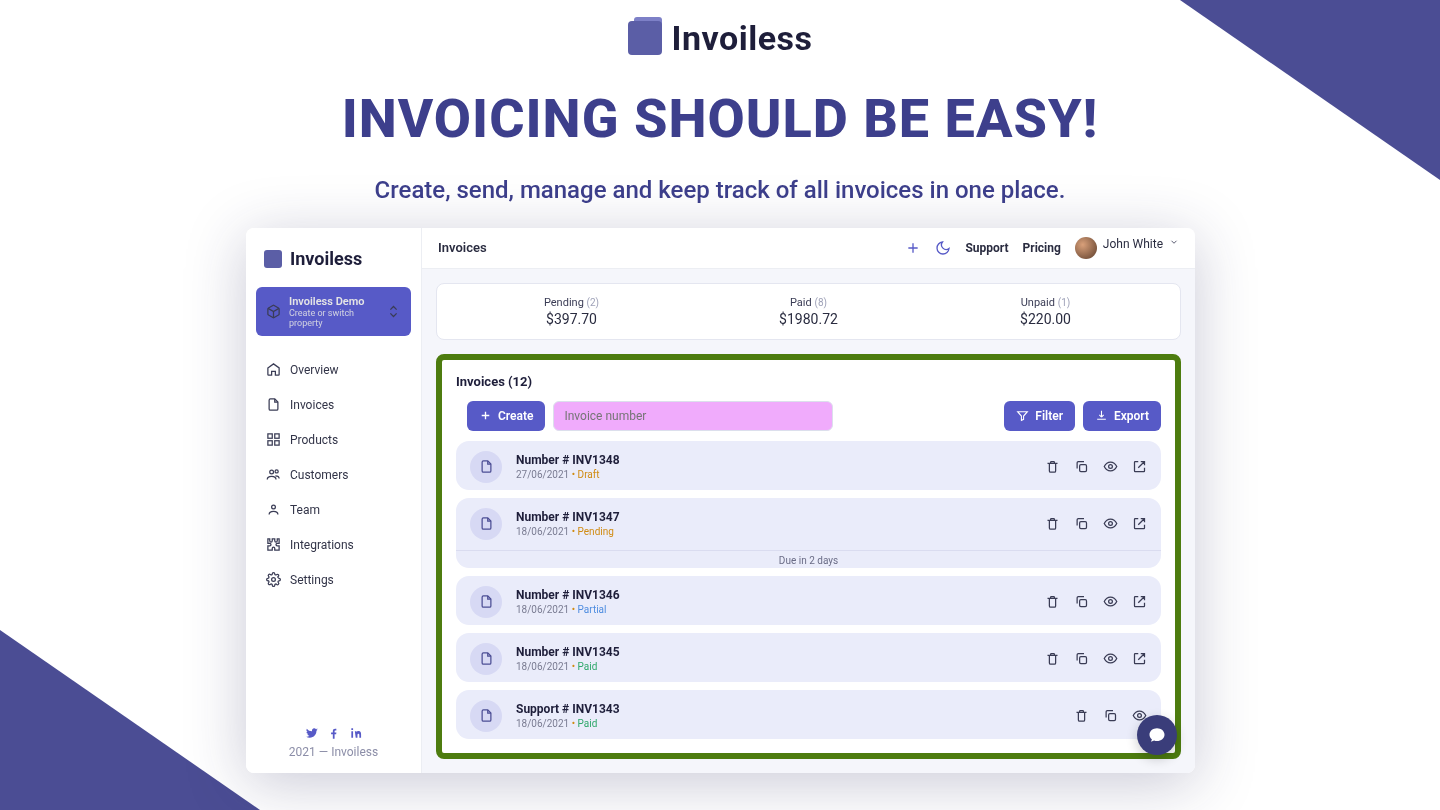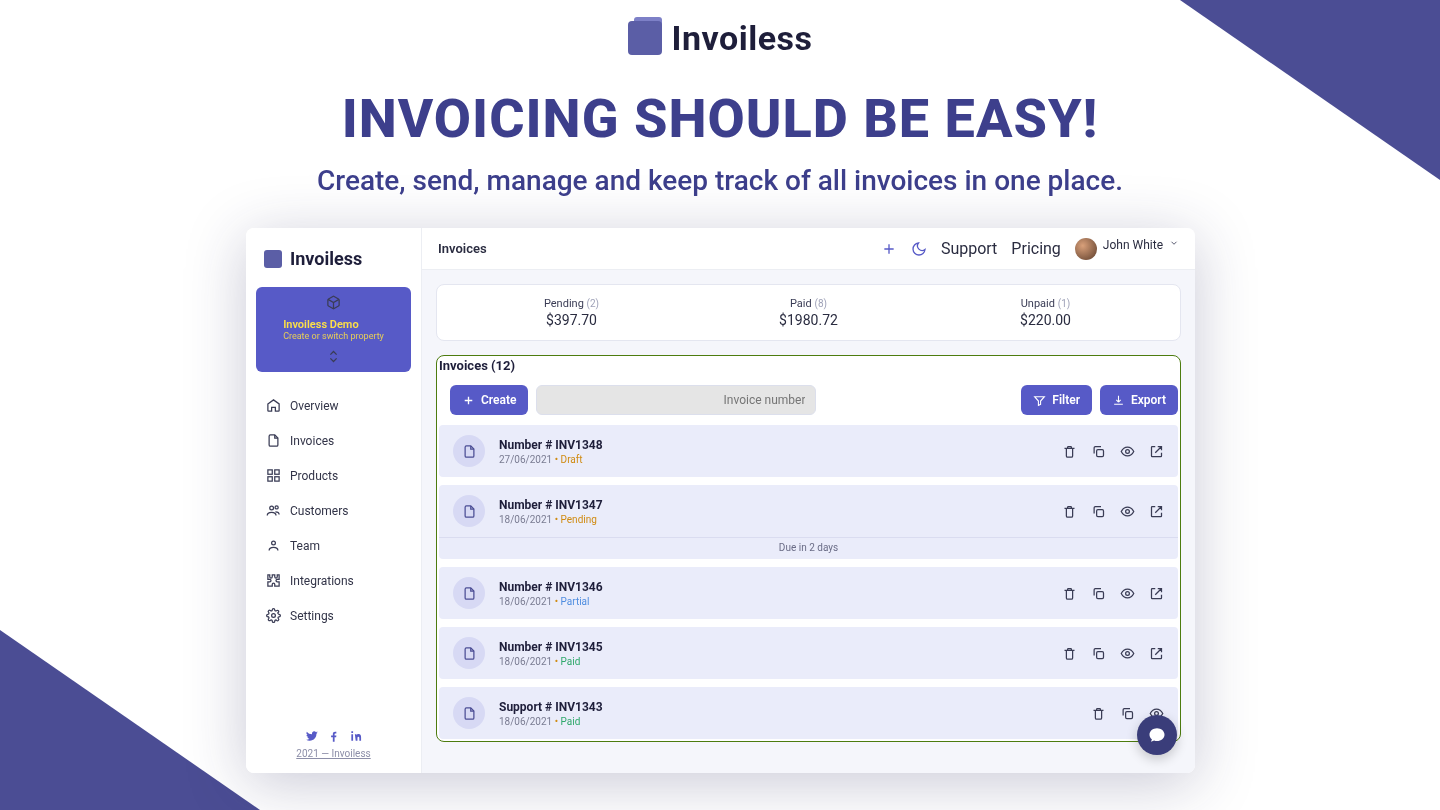--- a/index.html
+++ b/index.html
@@ -6,62 +6,62 @@
   body { width:1440px; height:810px; background:#fff; position:relative; overflow:hidden; }
   .triangle-tr { position:absolute; top:0; right:0; width:0; height:0; border-left:260px solid transparent; border-top:180px solid #4b4d94; }
   .triangle-bl { position:absolute; bottom:0; left:0; width:0; height:0; border-right:260px solid transparent; border-bottom:180px solid #4b4d94; }
   .hero { position:absolute; top:18px; left:0; right:0; text-align:center; }
   .hero-logo { display:inline-flex; align-items:center; gap:10px; }
   .hero-logo-icon { width:34px; height:34px; position:relative; }
   .hero-logo-icon::before{content:'';position:absolute;inset:0;background:#5b5ea6;border-radius:4px;}
   .hero-logo-icon::after{content:'';position:absolute;left:6px;top:-4px;width:28px;height:30px;background:#7d80c7;border-radius:3px;z-index:-1;}
   .hero-logo-text { font-size:34px; font-weight:700; color:#1e1e3a; letter-spacing:.5px; }
   .hero-title { margin-top:28px; font-size:54px; font-weight:800; color:#3d3f8c; letter-spacing:1px; }
-  .hero-sub { margin-top:14px; font-size:28px; color:#3d3f8c; font-weight:500; }
+  .hero-sub { margin-top:26px; font-size:24px; color:#3d3f8c; font-weight:500; }
   .app-window { position:absolute; top:228px; left:246px; width:949px; height:545px; background:#fff; border-radius:8px; box-shadow:0 10px 60px rgba(40,40,90,.25); overflow:hidden; display:flex; }
   .sidebar { width:176px; background:#fff; border-right:1px solid #eceef3; display:flex; flex-direction:column; padding:0 10px 14px; }
   .sidebar-logo { display:flex; align-items:center; gap:8px; padding:20px 8px 18px; }
   .sidebar-logo-icon{width:18px;height:18px;background:#5b5ea6;border-radius:3px;position:relative;}
   .sidebar-logo-text{font-size:18px;font-weight:700;color:#1e1e3a;}
-  .property-switch{background:#575ac7;color:#fde047;border-radius:6px;padding:8px 10px;display:flex;align-items:center;gap:8px;cursor:pointer;flex-direction:column;}
+  .property-switch{background:#575ac7;color:#e5e5e5;border-radius:6px;padding:8px 10px;display:flex;align-items:center;gap:8px;cursor:pointer;}
   .property-switch .txt{flex:1;}
   .property-title{font-size:11px;font-weight:600;}
   .property-sub{font-size:9px;opacity:.85;}
   .nav{margin-top:18px;display:flex;flex-direction:column;gap:4px;}
   .nav-item{display:flex;align-items:center;gap:9px;padding:8px 10px;border-radius:6px;cursor:pointer;font-size:12px;color:#323448;}
   .icon{width:15px;height:15px;display:inline-flex;align-items:center;justify-content:center;color:#3a3c55;flex-shrink:0;}
   .icon svg{width:100%;height:100%;}
   .sidebar-footer{margin-top:auto;text-align:center;}
   .social-row{display:flex;justify-content:center;gap:8px;margin-bottom:6px;}
   .social-row .sicon{width:14px;height:14px;color:#575ac7;cursor:pointer;}
-  .copyright{font-size:10px;color:#8c8ea8;text-decoration:underline;}
+  .copyright{font-size:12px;color:#8c8ea8;}
   .main{flex:1;background:#f5f6fb;display:flex;flex-direction:column;overflow:hidden;}
   .topbar{height:42px;background:#fff;border-bottom:1px solid #eceef3;display:flex;align-items:center;padding:0 16px;gap:14px;}
   .topbar-title{font-size:13px;font-weight:600;color:#2a2c40;}
   .topbar-spacer{flex:1;}
-  .topbar-link{font-size:16px;color:#2a2c40;cursor:pointer;}
+  .topbar-link{font-size:12px;color:#2a2c40;cursor:pointer;font-weight:bold;}
   .topbar-iconbtn{width:16px;height:16px;color:#575ac7;cursor:pointer;}
   .user-chip{display:flex;align-items:flex-start;gap:6px;cursor:pointer;}
   .avatar{width:22px;height:22px;border-radius:50%;background:radial-gradient(circle at 35% 35%,#d9a07a,#5b3c2a);}
   .user-name{font-size:12px;color:#2a2c40;}
   .content{padding:14px;display:flex;flex-direction:column;gap:14px;overflow:hidden;}
   .stats-card{background:#fff;border:1px solid #e4e6f0;border-radius:8px;padding:12px 16px;display:flex;}
   .stat{flex:1;text-align:center;}
   .stat-label{font-size:11px;color:#3a3c55;}
   .stat-label .count{color:#9fa2b8;font-size:10px;}
   .stat-value{font-size:14px;font-weight:400;color:#2a2c40;margin-top:2px;}
-  .list-card{background:#fff;border:1px solid #4d7c0f;border-radius:8px;padding:2px;flex:1;overflow:hidden;display:flex;flex-direction:column;}
+  .list-card{background:#fff;border:6px solid #4d7c0f;border-radius:8px;padding:14px;flex:1;overflow:hidden;display:flex;flex-direction:column;}
   .list-title{font-size:13px;font-weight:700;color:#1e1e3a;margin-bottom:12px;}
   .toolbar{display:flex;gap:8px;margin-bottom:10px;margin-left:11px;}
   .btn{display:inline-flex;align-items:center;gap:6px;background:#575ac7;color:#fff;border:none;border-radius:6px;padding:7px 12px;font-size:12px;font-weight:600;cursor:pointer;}
   .btn .bicon{width:13px;height:13px;}
-  .searchbox{flex:0 0 280px;border:1px solid #dcdfec;border-radius:6px;padding:7px 10px;font-size:12px;color:#555;background:#e5e5e5;text-align:right;}
+  .searchbox{flex:0 0 280px;border:1px solid #dcdfec;border-radius:6px;padding:7px 10px;font-size:12px;color:#555;background:#f0abfc;}
   .toolbar-spacer{flex:1;}
   .rows{display:flex;flex-direction:column;gap:8px;overflow-y:auto;}
-  .row-wrap{background:#eaecfa;border-radius:4px;overflow:hidden;}
+  .row-wrap{background:#eaecfa;border-radius:13px;overflow:hidden;}
   .row{display:flex;align-items:center;padding:10px 14px;gap:14px;}
   .row-icon{width:32px;height:32px;border-radius:50%;background:#d7d9f4;display:flex;align-items:center;justify-content:center;color:#4b4d94;}
   .row-icon svg{width:15px;height:15px;}
   .row-body{flex:1;}
   .row-title{font-size:12px;font-weight:700;color:#1e1e3a;}
   .row-sub{font-size:10px;color:#7a7c92;margin-top:2px;}
   .dot{color:#d08b12;}
   .status-draft{color:#d08b12;}
   .status-pending{color:#d08b12;}
   .status-partial{color:#4f8de0;}

